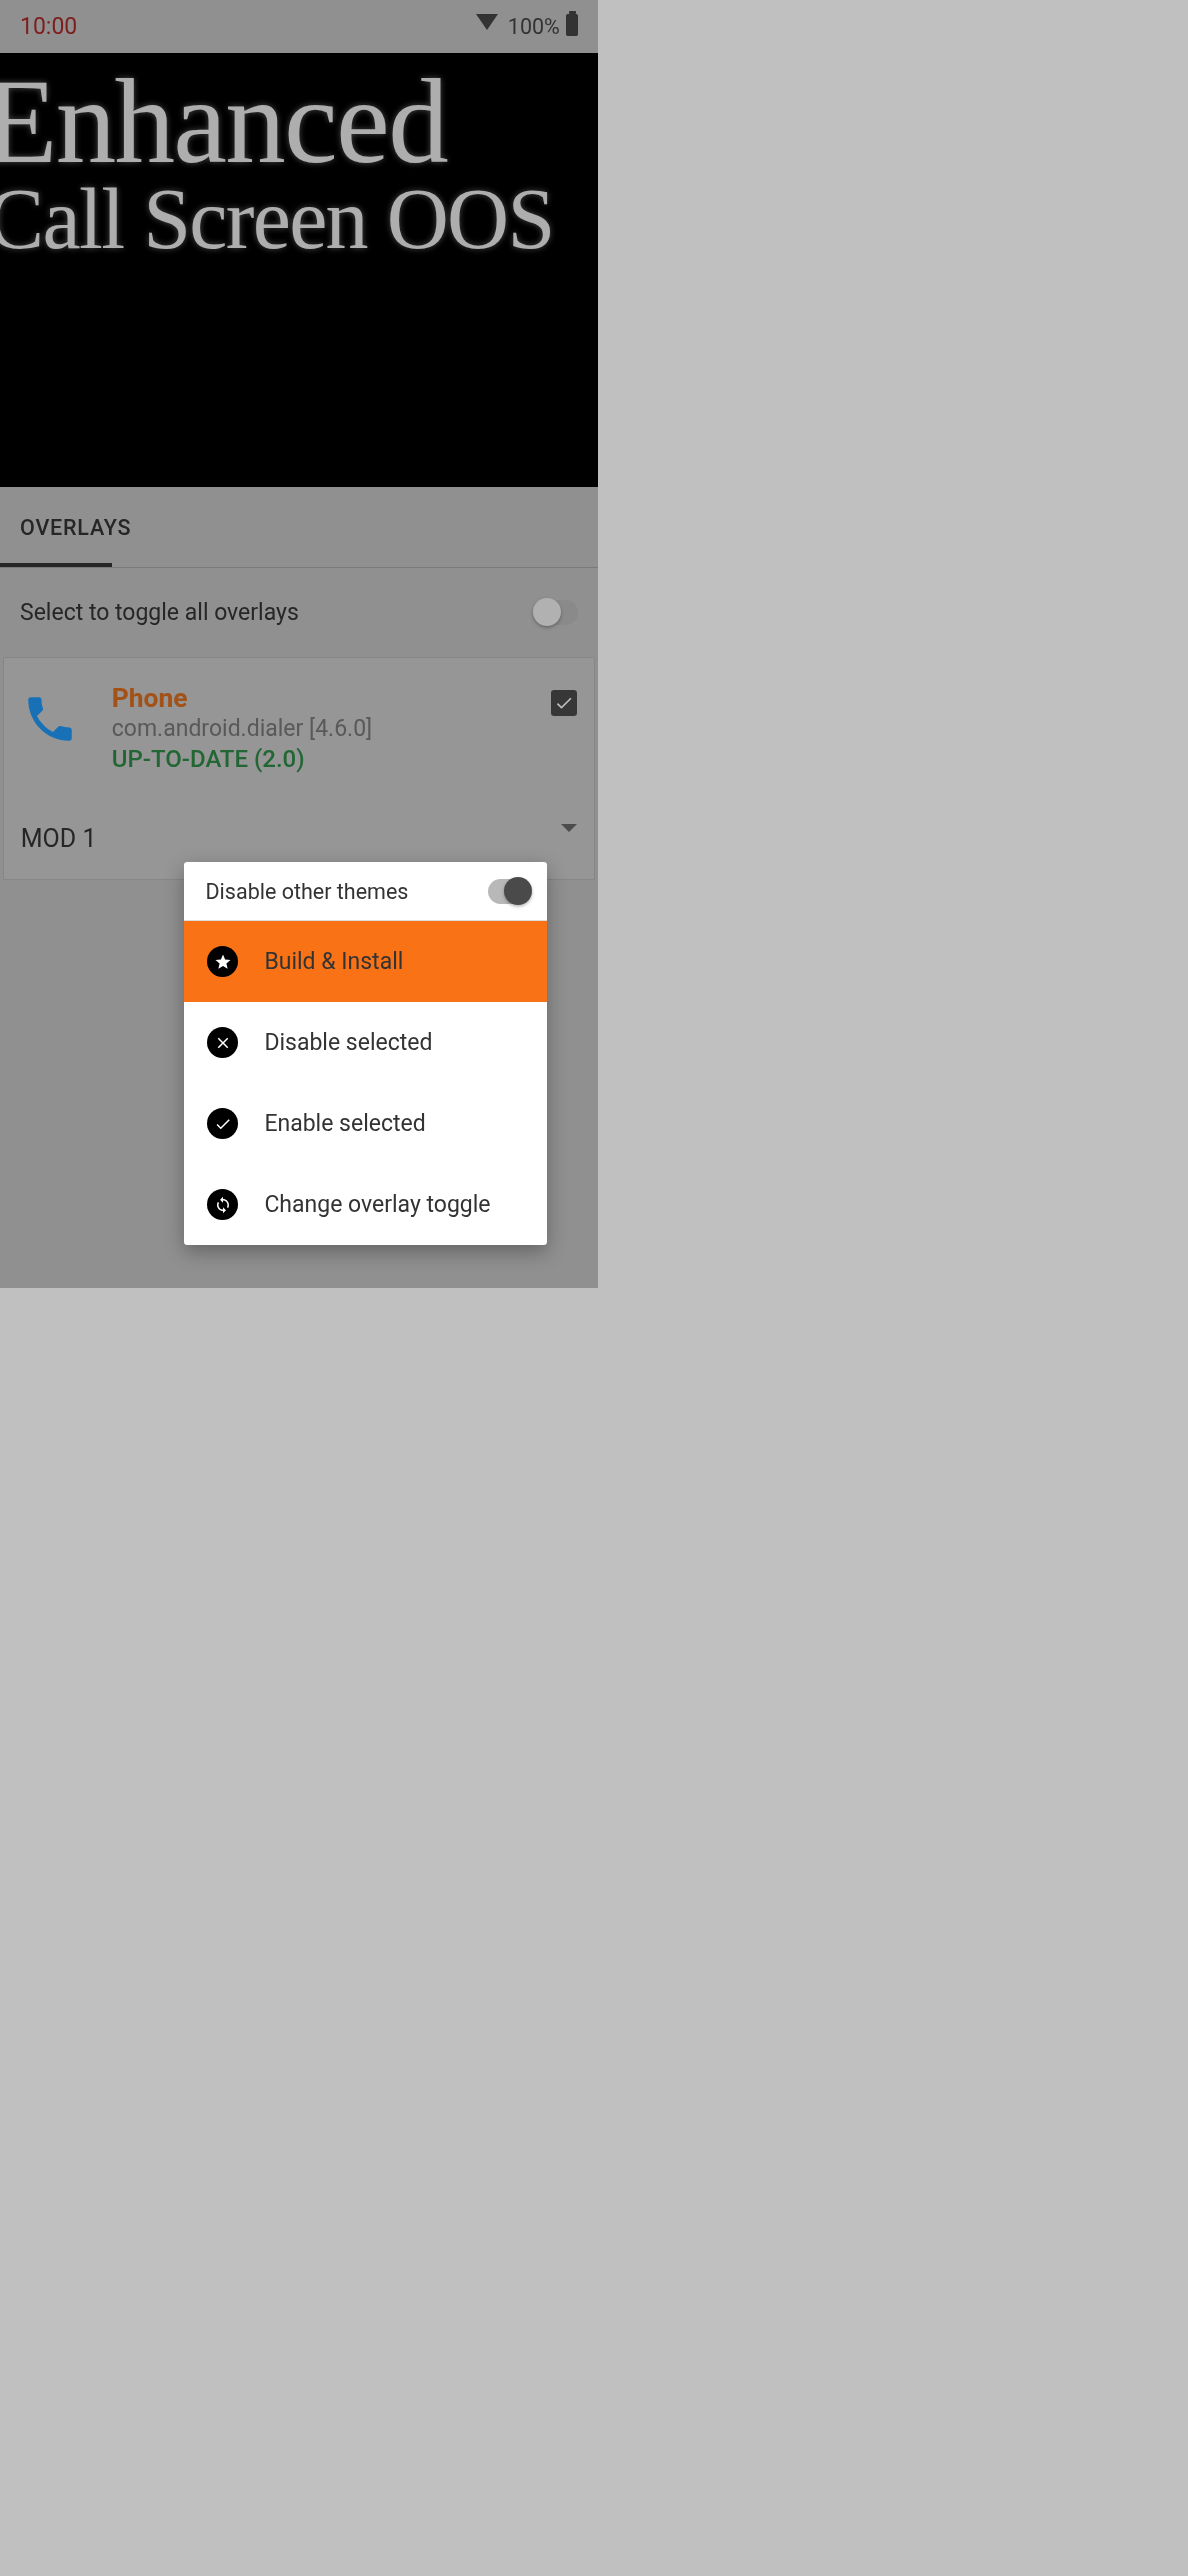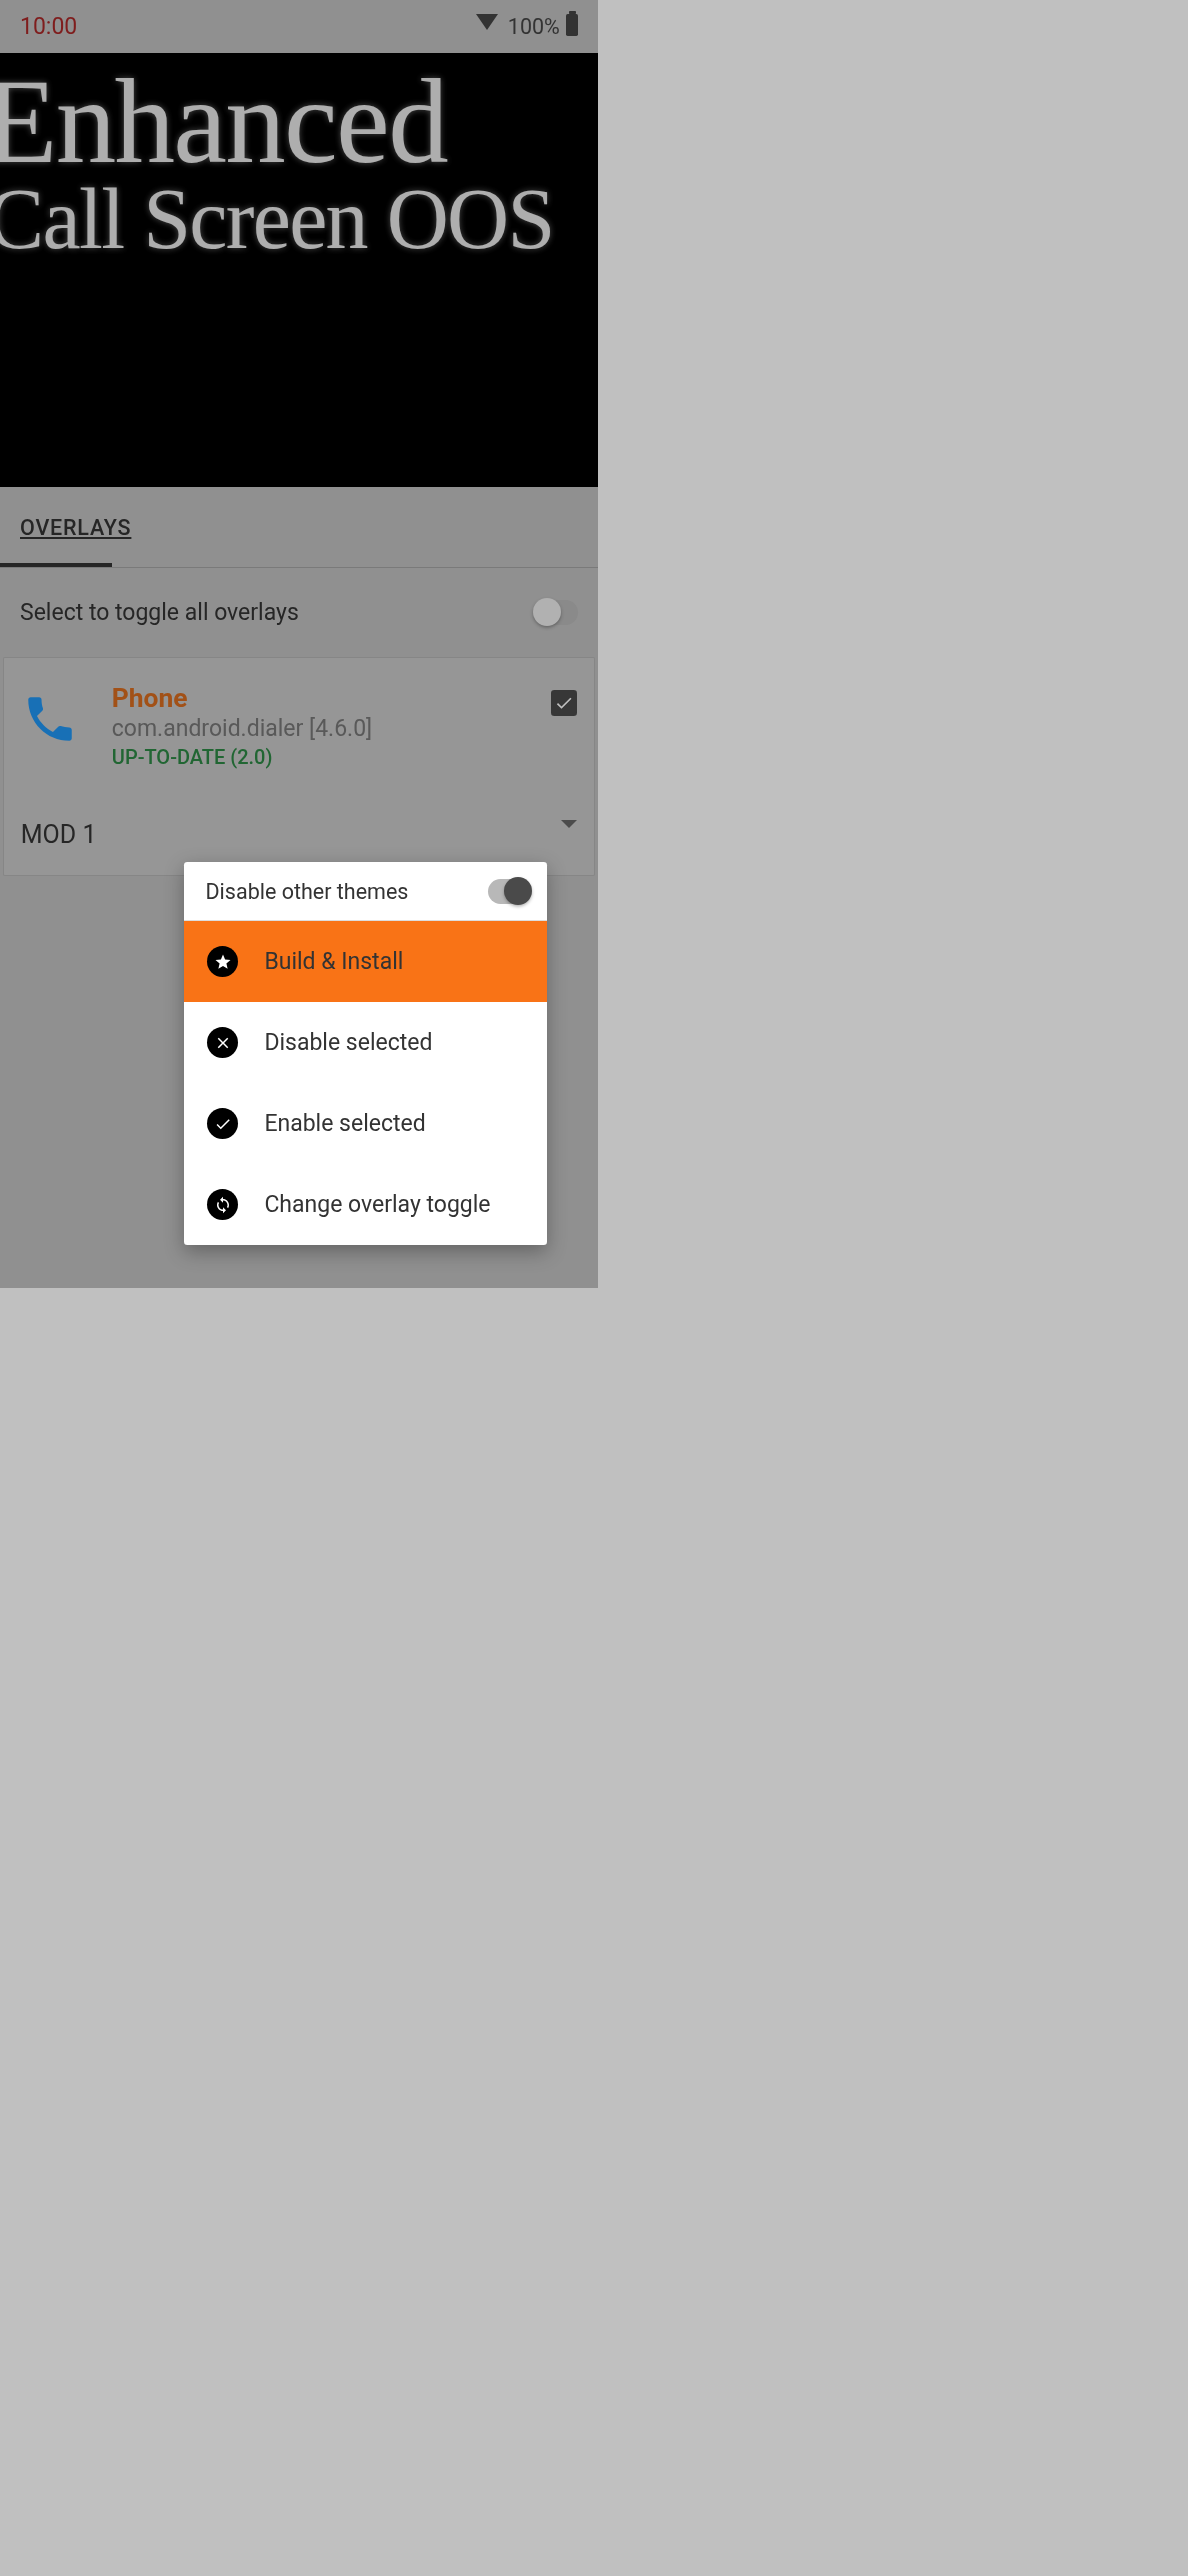--- a/index.html
+++ b/index.html
@@ -106,21 +106,20 @@
       border-bottom: 0.8px solid rgba(0,0,0,0.15);
       position: relative;
     }
     .tab {
       font-size: 21.5px;
       font-weight: 500;
       color: #333;
       letter-spacing: 0.8px;
       padding-bottom: 25px;
       padding-top: 25px;
-      text-decoration: underline;
     }
     .tab-indicator {
       position: absolute;
       bottom: 0;
       left: 0;
       width: 112px;
       height: 4.1px;
       background: #333;
     }
     .toggle-all-row {
@@ -186,21 +185,21 @@
       font-size: 26.4px;
       font-weight: 700;
       color: #d86c1f;
     }
     .overlay-package {
       font-size: 23px;
       color: #777;
       margin-top: 1.7px;
     }
     .overlay-status {
-      font-size: 20px;
+      font-size: 24px;
       font-weight: 500;
       color: #2d8845;
       margin-top: 3.3px;
     }
     .overlay-checkbox {
       width: 26.4px;
       height: 26.4px;
       background: #4a4a4a;
       border-radius: 3.3px;
       display: flex;

